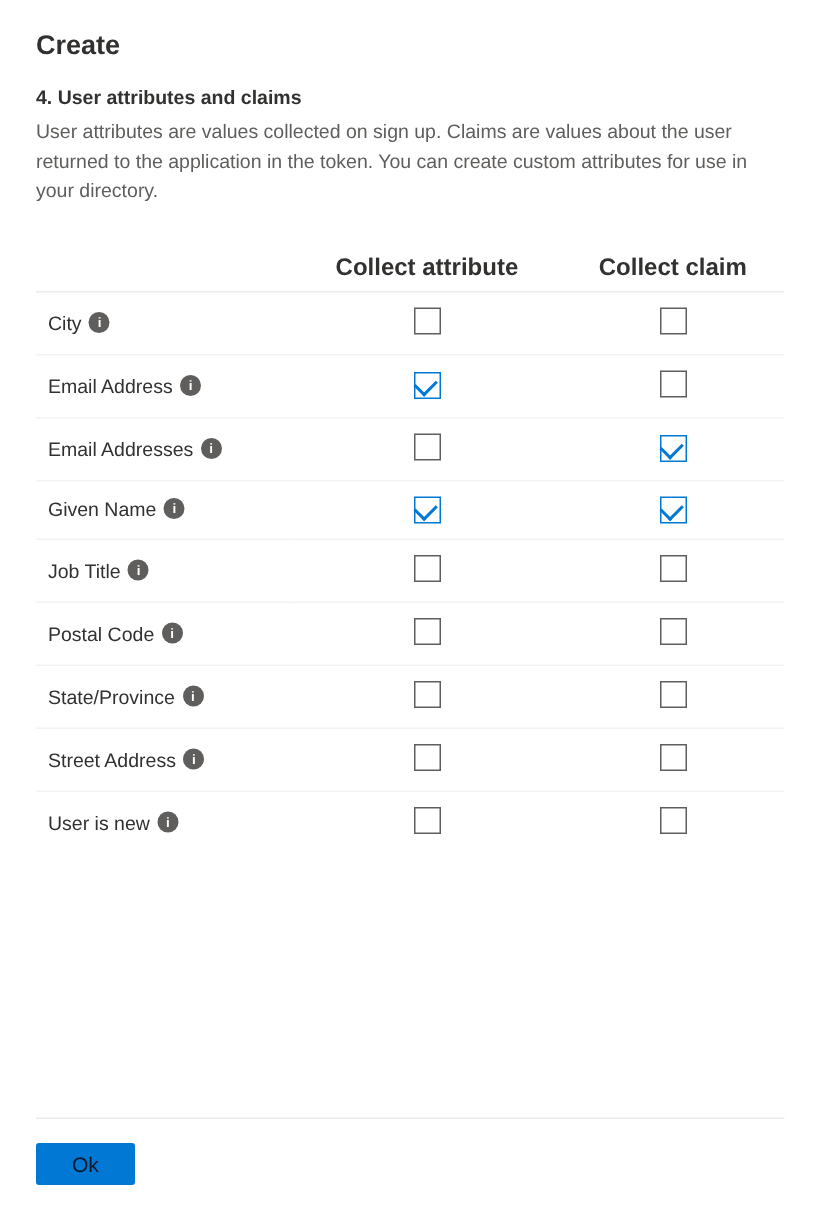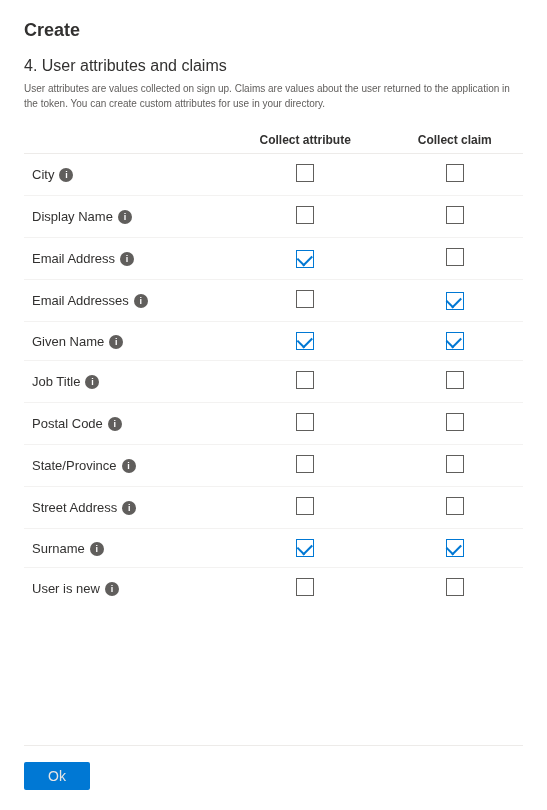--- a/index.html
+++ b/index.html
@@ -17,40 +17,40 @@
       flex-direction: column;
       height: 810px;
     }
     .page-title {
       font-size: 18px;
       font-weight: 600;
       color: #323130;
       margin-bottom: 16px;
     }
     .section-title {
-      font-size: 16px;
-      font-weight: 400;
+      font-size: 13px;
+      font-weight: 700;
       margin-bottom: 6px;
     }
     .section-desc {
-      font-size: 10px;
+      font-size: 13px;
       color: #605e5c;
-      margin-bottom: 16px;
+      margin-bottom: 27px;
       line-height: 1.5;
     }
     .table-container {
       flex: 1;
       overflow-y: auto;
     }
     table {
       width: 100%;
       border-collapse: collapse;
     }
     thead th {
-      font-size: 12px;
+      font-size: 16px;
       font-weight: 600;
       color: #323130;
       padding: 6px 8px;
       text-align: center;
       border-bottom: 1px solid #edebe9;
     }
     thead th.label-col {
       text-align: left;
     }
     tbody tr {
@@ -106,31 +106,31 @@
       border-bottom: 2px solid #0078d4;
       transform: rotate(-45deg) translate(0px, -1px);
     }
     .footer {
       padding-top: 16px;
       border-top: 1px solid #edebe9;
       margin-top: 8px;
     }
     .ok-button {
       background: #0078d4;
-      color: #e5e5e5;
+      color: #0f172a;
       border: none;
       padding: 6px 24px;
       font-size: 14px;
       cursor: pointer;
       font-family: 'Segoe UI', Arial, sans-serif;
       border-radius: 2px;
     }
     .attr-name-cell {
       display: flex;
-      align-items: flex-end;
+      align-items: flex-start;
       gap: 5px;
     }
   </style>
 </head>
 <body>
 
 <div class="page">
   <div class="page-title">Create</div>
 
   <div class="section-title">4. User attributes and claims</div>
@@ -148,27 +148,20 @@
       <tbody id="attr-tbody">
       <tr>
             <td>
               <span class="attr-name-cell">City<span class="info-icon">i</span></span>
             </td>
             <td class="checkbox-cell"><div class="checkbox-wrapper"></div></td>
             <td class="checkbox-cell"><div class="checkbox-wrapper"></div></td>
           </tr>
           <tr>
             <td>
-              <span class="attr-name-cell">Display Name<span class="info-icon">i</span></span>
-            </td>
-            <td class="checkbox-cell"><div class="checkbox-wrapper"></div></td>
-            <td class="checkbox-cell"><div class="checkbox-wrapper"></div></td>
-          </tr>
-          <tr>
-            <td>
               <span class="attr-name-cell">Email Address<span class="info-icon">i</span></span>
             </td>
             <td class="checkbox-cell"><div class="checkbox-wrapper checked"></div></td>
             <td class="checkbox-cell"><div class="checkbox-wrapper"></div></td>
           </tr>
           <tr>
             <td>
               <span class="attr-name-cell">Email Addresses<span class="info-icon">i</span></span>
             </td>
             <td class="checkbox-cell"><div class="checkbox-wrapper"></div></td>
@@ -201,27 +194,20 @@
             </td>
             <td class="checkbox-cell"><div class="checkbox-wrapper"></div></td>
             <td class="checkbox-cell"><div class="checkbox-wrapper"></div></td>
           </tr>
           <tr>
             <td>
               <span class="attr-name-cell">Street Address<span class="info-icon">i</span></span>
             </td>
             <td class="checkbox-cell"><div class="checkbox-wrapper"></div></td>
             <td class="checkbox-cell"><div class="checkbox-wrapper"></div></td>
-          </tr>
-          <tr>
-            <td>
-              <span class="attr-name-cell">Surname<span class="info-icon">i</span></span>
-            </td>
-            <td class="checkbox-cell"><div class="checkbox-wrapper checked"></div></td>
-            <td class="checkbox-cell"><div class="checkbox-wrapper checked"></div></td>
           </tr>
           <tr>
             <td>
               <span class="attr-name-cell">User is new<span class="info-icon">i</span></span>
             </td>
             <td class="checkbox-cell"><div class="checkbox-wrapper"></div></td>
             <td class="checkbox-cell"><div class="checkbox-wrapper"></div></td>
           </tr>
         </tbody>
     </table>

